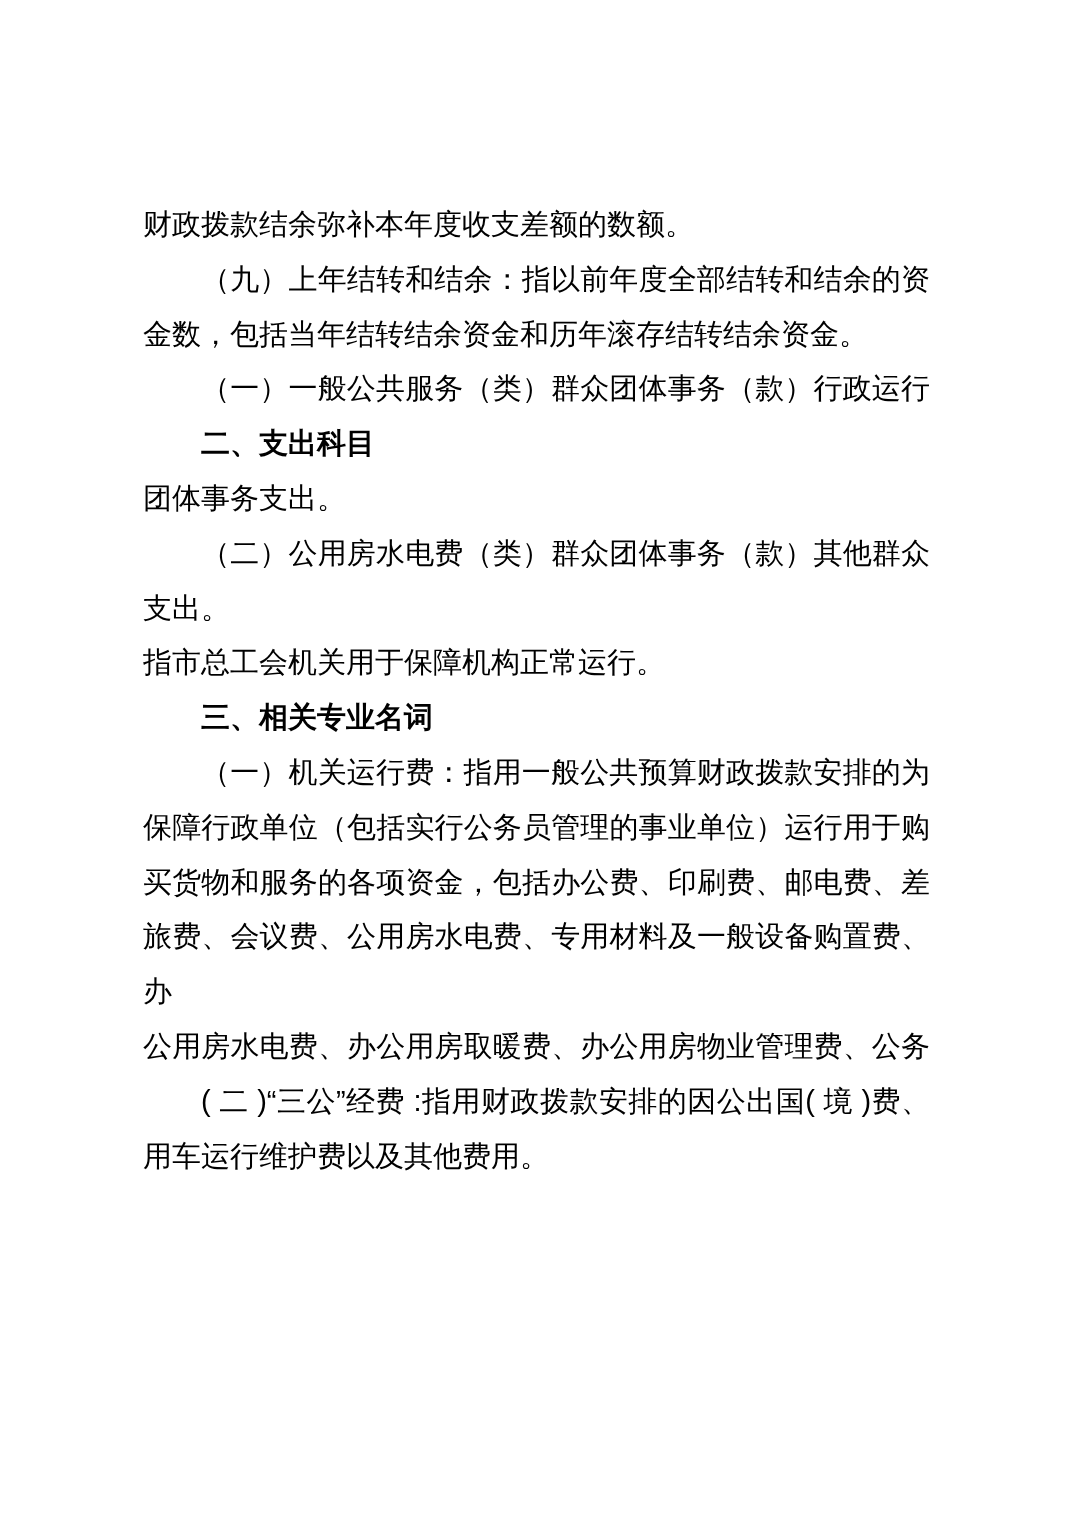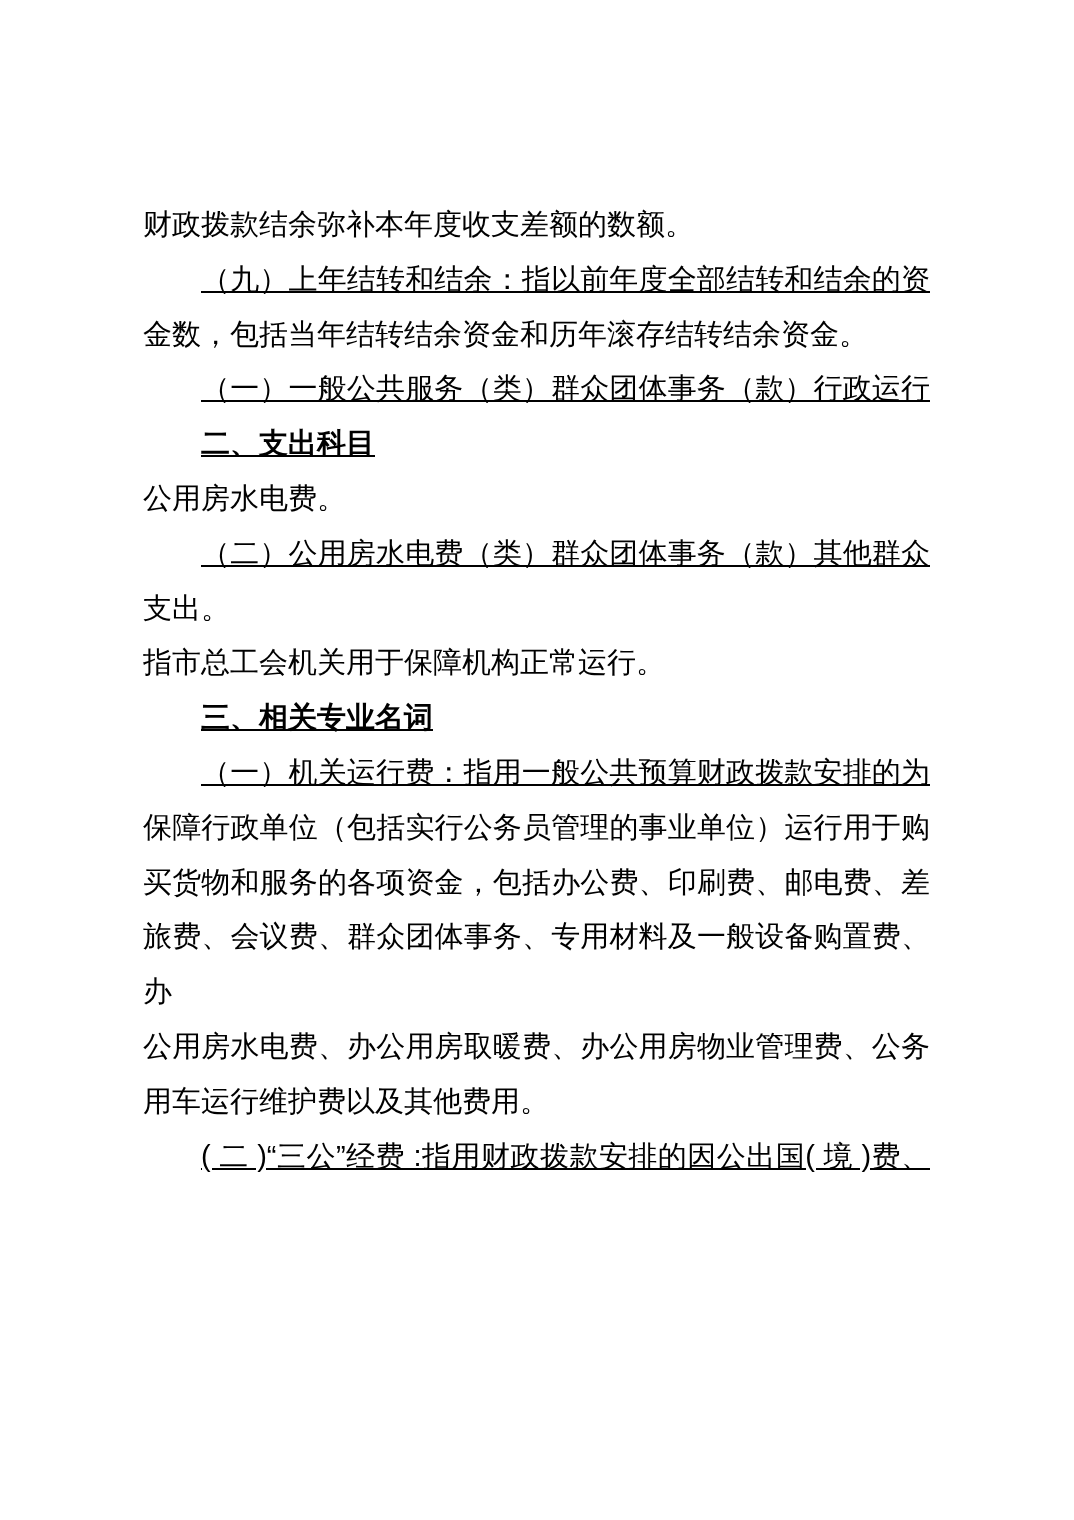--- a/index.html
+++ b/index.html
@@ -29,42 +29,41 @@
   .line {
     text-align: left;
     word-break: break-all;
   }
   .line.justify {
     text-align: justify;
     text-align-last: justify;
   }
   .line.indent {
     text-indent: 58px;
-    text-decoration: underline;
   }
   .line.header {
     font-weight: 700;
   }
 </style>
 </head>
 <body>
 
 <div class="page">
   <div class="text-block">
       <div class="line">财政拨款结余弥补本年度收支差额的数额。</div>
       <div class="line indent justify">（九）上年结转和结余：指以前年度全部结转和结余的资</div>
       <div class="line">金数，包括当年结转结余资金和历年滚存结转结余资金。</div>
       <div class="line indent justify">（一）一般公共服务（类）群众团体事务（款）行政运行</div>
       <div class="line indent header">二、支出科目</div>
-      <div class="line">公用房水电费。</div>
+      <div class="line">团体事务支出。</div>
       <div class="line indent justify">（二）公用房水电费（类）群众团体事务（款）其他群众</div>
       <div class="line">支出。</div>
       <div class="line">指市总工会机关用于保障机构正常运行。</div>
       <div class="line indent header">三、相关专业名词</div>
       <div class="line indent justify">（一）机关运行费：指用一般公共预算财政拨款安排的为</div>
       <div class="line justify">保障行政单位（包括实行公务员管理的事业单位）运行用于购</div>
       <div class="line justify">买货物和服务的各项资金，包括办公费、印刷费、邮电费、差</div>
-      <div class="line justify">旅费、会议费、群众团体事务、专用材料及一般设备购置费、办</div>
+      <div class="line justify">旅费、会议费、公用房水电费、专用材料及一般设备购置费、办</div>
       <div class="line justify">公用房水电费、办公用房取暖费、办公用房物业管理费、公务</div>
+      <div class="line indent justify">( 二 )“三公”经费 :指用财政拨款安排的因公出国( 境 )费、</div>
       <div class="line">用车运行维护费以及其他费用。</div>
-      <div class="line indent justify">( 二 )“三公”经费 :指用财政拨款安排的因公出国( 境 )费、</div>
     </div>
 </div>
 
 </body></html>

